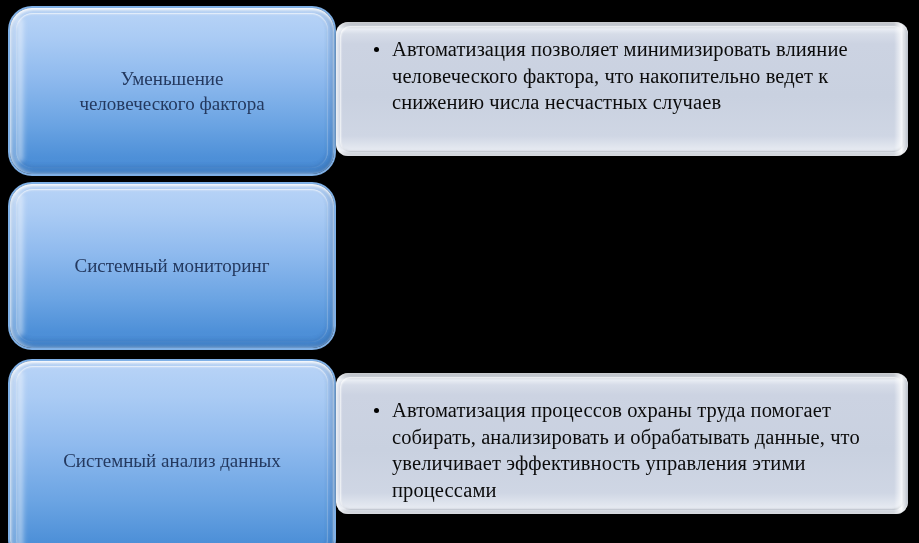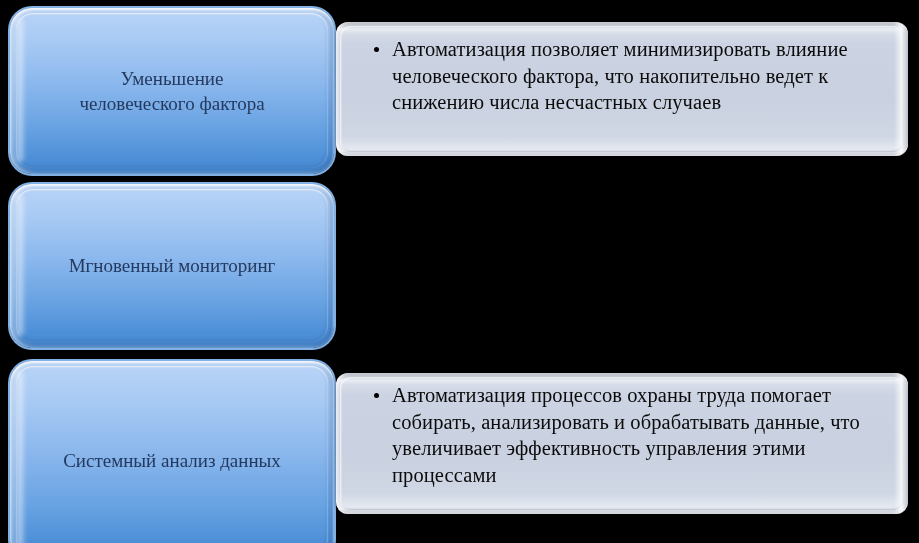--- a/index.html
+++ b/index.html
@@ -164,21 +164,21 @@
   #blue-0 { top: 8px;  height: 166px; }
   #blue-1 { top: 4px;  height: 164px; }
   #blue-2 { top: -1px; height: 200px; }
 
   #gray-0 { top: 22px; height: 134px; }
   #gray-1 { top: 18px; height: 140px; }
   #gray-2 { top: 11px; height: 141px; }
 
   #gray-0 .bullet-list { padding-top: 14px; }
   #gray-1 .bullet-list { padding-top: 14px; }
-  #gray-2 .bullet-list { padding-top: 9px; }
+  #gray-2 .bullet-list { padding-top: 24px; }
 </style>
 </head>
 <body>
 
 <div id="canvas">
 
   <div class="row" id="row-0">
     <div class="blue-box" id="blue-0">
       <div class="blue-label">Уменьшение
 человеческого фактора</div>
@@ -188,21 +188,21 @@
         <li class="bullet-item">
           <span class="dot"></span>
           <span>Автоматизация позволяет минимизировать влияние человеческого фактора, что накопительно ведет к снижению числа несчастных случаев</span>
         </li>
       </ul>
     </div>
   </div>
 
   <div class="row" id="row-1">
     <div class="blue-box" id="blue-1">
-      <div class="blue-label">Мгновенный мониторинг</div>
+      <div class="blue-label">Системный мониторинг</div>
     </div>
   </div>
 
   <div class="row" id="row-2">
     <div class="blue-box" id="blue-2">
       <div class="blue-label">Системный анализ данных</div>
     </div>
     <div class="gray-box" id="gray-2">
       <ul class="bullet-list">
         <li class="bullet-item">

